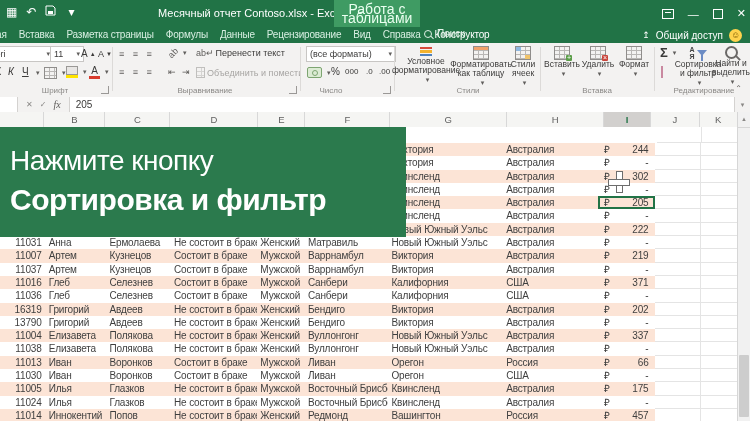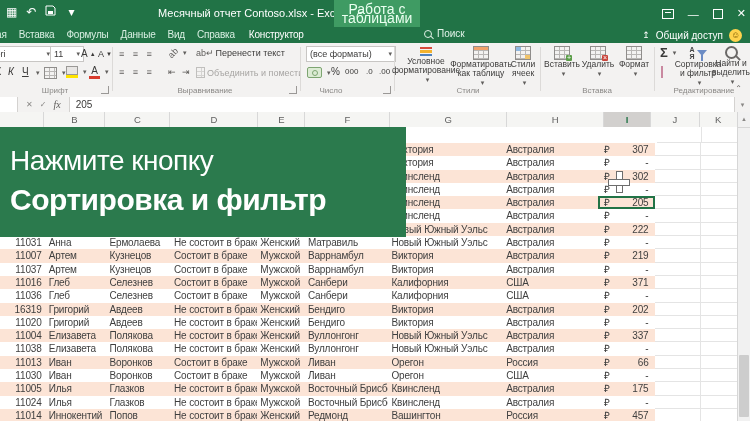--- a/index.html
+++ b/index.html
@@ -125,25 +125,27 @@
     </div>
   </div>
 
   <div class="tabrow">
     <div class="tabs">
 
         <span class="tab clip">Главная</span>
 
         <span class="tab">Вставка</span>
 
+        <span class="tab">Разметка страницы</span>
 
         <span class="tab">Формулы</span>
 
         <span class="tab">Данные</span>
 
+        <span class="tab">Рецензирование</span>
 
         <span class="tab">Вид</span>
 
         <span class="tab">Справка</span>
 
         <span class="tab ctx">Конструктор</span>
       </div>
     <div class="searchbox">
       <span class="mag"></span>
       <span>Поиск</span>
@@ -356,21 +358,21 @@
         <div class="c wA num"></div>
         <div class="c wB"></div>
         <div class="c wC"></div>
         <div class="c wD"></div>
         <div class="c wE"></div>
         <div class="c wF"></div>
         <div class="c wG">Виктория</div>
         <div class="c wH">Австралия</div>
         <div class="c wI money">
           <span class="cur">₽</span>
-          <span class="amt">307</span>
+          <span class="amt">244</span>
         </div>
         <div class="c wJ cJK"></div>
         <div class="c wK cJK"></div>
       </div>
 
       <div class="trow">
         <div class="c wA num"></div>
         <div class="c wB"></div>
         <div class="c wC"></div>
         <div class="c wD"></div>
@@ -567,21 +569,21 @@
         <div class="c wH">Австралия</div>
         <div class="c wI money">
           <span class="cur">₽</span>
           <span class="amt">202</span>
         </div>
         <div class="c wJ cJK"></div>
         <div class="c wK cJK"></div>
       </div>
 
       <div class="trow">
-        <div class="c wA num">11020</div>
+        <div class="c wA num">13790</div>
         <div class="c wB">Григорий</div>
         <div class="c wC">Авдеев</div>
         <div class="c wD">Не состоит в браке</div>
         <div class="c wE">Женский</div>
         <div class="c wF">Бендиго</div>
         <div class="c wG">Виктория</div>
         <div class="c wH">Австралия</div>
         <div class="c wI money">
           <span class="cur">₽</span>
           <span class="amt">-</span>

